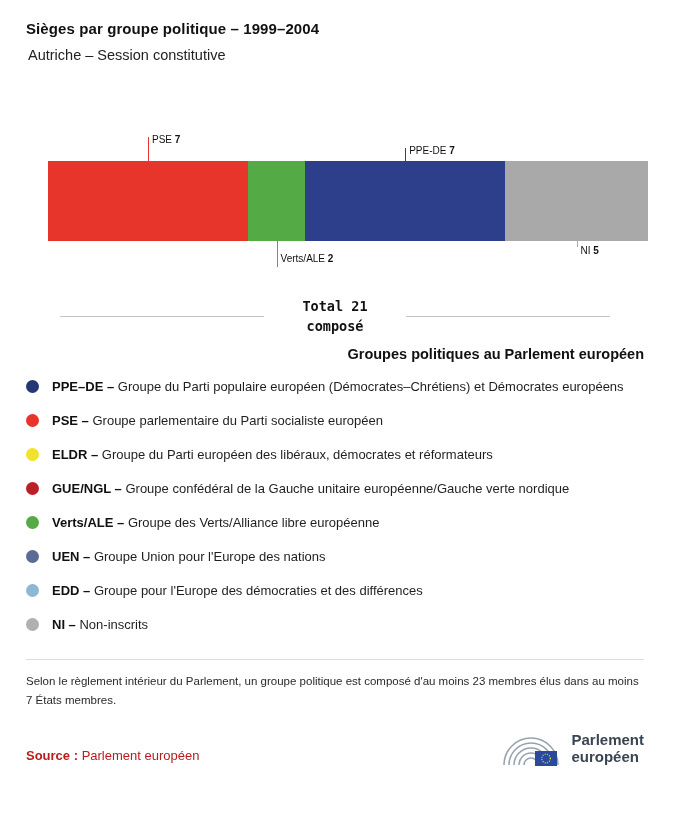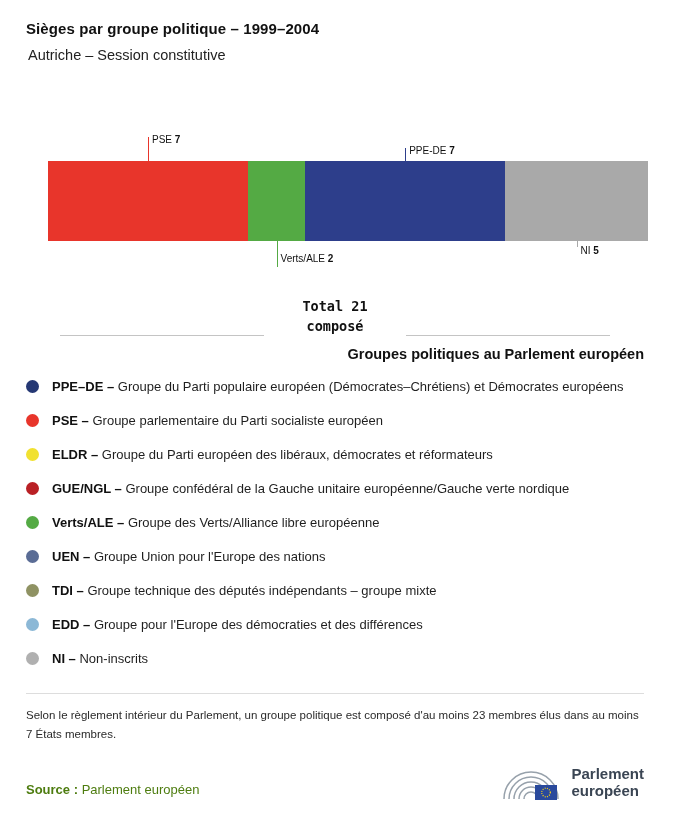--- a/index.html
+++ b/index.html
@@ -9,37 +9,37 @@
 
   .title { font-size:15px; font-weight:700; color:#111; letter-spacing:.1px; }
   .subtitle { font-size:14.5px; color:#222; margin-top:10px; margin-left:2px; }
 
   .chart { position:relative; margin-left:22px; margin-top:64px; width:600px; height:146px; }
   .seg { position:absolute; }
   .tick { position:absolute; width:1px; }
   .bar-label { position:absolute; font-size:10px; white-space:nowrap; color:#111; }
   .bar-label b { font-weight:700; }
 
-  .total-row { display:flex; align-items:flex-end; margin:24px 34px 4px; gap:32px; }
+  .total-row { display:flex; align-items:center; margin:24px 34px 4px; gap:32px; }
   .rule { flex:1; height:1px; background:#c4c4c4; }
   .total-text { font-family:"DejaVu Sans Mono", monospace; font-weight:700; font-size:13.5px;
                 line-height:1.45; text-align:center; color:#111; padding:0 6px; }
 
   .legend-title { font-size:14.5px; font-weight:700; color:#111; margin-top:10px;text-align:right; }
   #legend { margin-top:7px; }
   .legend-row { display:flex; align-items:center; height:34px; }
   .dot { width:13px; height:13px; border-radius:50%; margin-right:13px; flex:none; }
   .legend-text { font-size:13px; color:#1f1f1f; white-space:nowrap; }
   .legend-text b { font-weight:700; color:#111; }
 
   .divider { border:none; border-top:1px solid #ddd; margin-top:18px; }
   .footnote { font-size:11.5px; line-height:1.6; color:#2a2a2a; margin-top:12px; max-width:652px; }
 
   .bottom-row { display:flex; justify-content:space-between; align-items:flex-end; margin-top:16px; }
-  .source { font-size:13px; color:#4d7c0f; padding-bottom:8px; }
+  .source { font-size:13px; color:#b91c1c; padding-bottom:8px; }
   .source b { font-weight:700; }
   .logo { display:flex; align-items:center; gap:8px; }
   .logo-text { font-size:15px; font-weight:700; color:#3a4553; line-height:1.15; }
 </style>
 </head>
 <body>
 
 <div class="page">
 
   <div class="title">Sièges par groupe politique – 1999–2004</div>
@@ -89,24 +89,20 @@
       </div>
       <div class="legend-row">
         <span class="dot" style="background: rgb(84, 170, 68);"></span>
         <span class="legend-text"><b>Verts/ALE – </b>Groupe des Verts/Alliance libre européenne</span>
       </div>
       <div class="legend-row">
         <span class="dot" style="background: rgb(90, 108, 149);"></span>
         <span class="legend-text"><b>UEN – </b>Groupe Union pour l'Europe des nations</span>
       </div>
       <div class="legend-row">
-        <span class="dot" style="background: rgb(143, 146, 99);"></span>
-        <span class="legend-text"><b>TDI – </b>Groupe technique des députés indépendants – groupe mixte</span>
-      </div>
-      <div class="legend-row">
         <span class="dot" style="background: rgb(140, 184, 214);"></span>
         <span class="legend-text"><b>EDD – </b>Groupe pour l'Europe des démocraties et des différences</span>
       </div>
       <div class="legend-row">
         <span class="dot" style="background: rgb(176, 176, 176);"></span>
         <span class="legend-text"><b>NI – </b>Non-inscrits</span>
       </div>
     </div>
 
   <hr class="divider">

